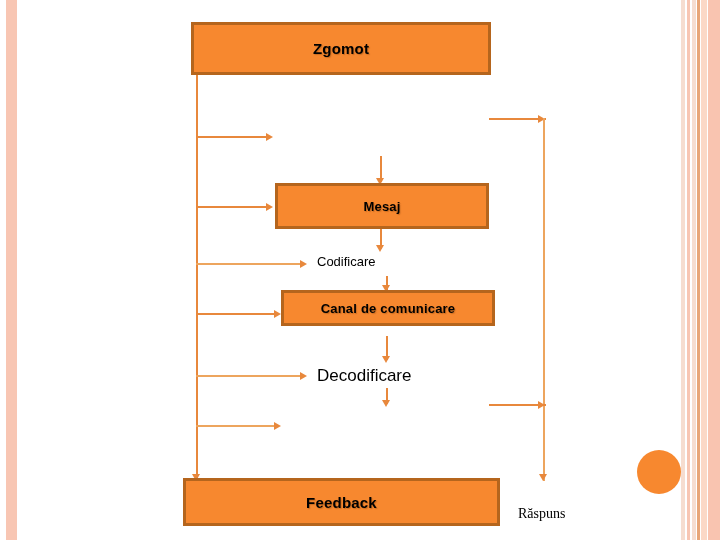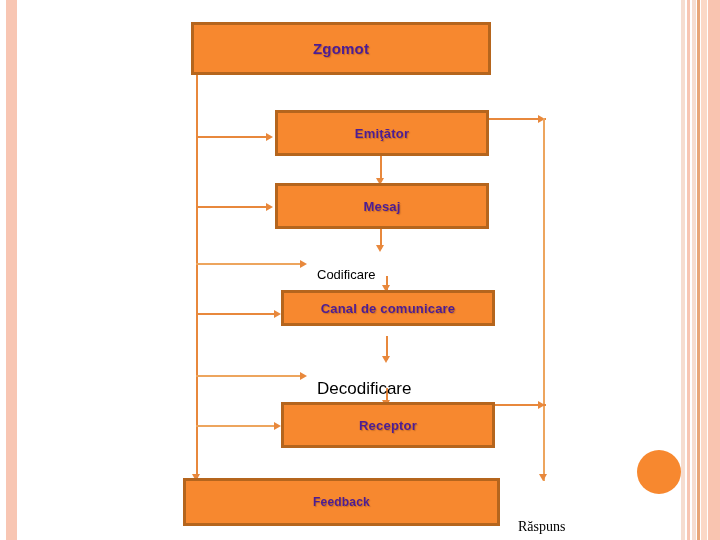--- a/index.html
+++ b/index.html
@@ -30,37 +30,36 @@
   .stripe-r-d { left: 697px; width: 3px;  background: #e8a678; }
   .stripe-r-e { left: 701px; width: 6px;  background: #fbd8c6; }
   .stripe-r-f { left: 708px; width: 12px; background: #f9c4b0; }
 
   
   .box {
     position: absolute;
     box-sizing: border-box;
     background: #f7882f;
     border: 3px solid #b5651d;
-    color: #4c1d95;
+    color: #000000;
     font-weight: bold;
     display: flex;
     align-items: center;
     justify-content: center;
     text-align: center;
     letter-spacing: 0.2px;
     text-shadow: 1px 1px 1px rgba(120,60,10,0.35);
   }
 
   
   .plain-label {
     position: absolute;
     color: #000000;
     font-weight: normal;
     white-space: nowrap;
-    margin-top: 13px;
   }
 
   
   .hline, .vline {
     position: absolute;
     background: #e8883c;
   }
   .hline { height: 2px; }
   .vline { width: 2px; }
 
@@ -144,37 +143,31 @@
   <div class="vline light" style="left:543px; top:118px; height:363px;"></div>
   <div class="arrow-down" style="left:539px; top:474px;"></div>
 
   <div class="hline" style="left:489px; top:404px; width:57px;"></div>
   <div class="arrow-right" style="left:538px; top:401px;"></div>
 
   <div class="box" style="left:191px; top:22px; width:300px; height:53px; font-size:15px;">
     <span>Zgomot</span>
   </div>
 
-  <div class="box" style="left:275px; top:110px; width:214px; height:46px; font-size:13px;">
-    <span>Emiţător</span>
-  </div>
 
   <div class="box" style="left:275px; top:183px; width:214px; height:46px; font-size:13px;align-items:center;">
     <span>Mesaj</span>
   </div>
 
   <div class="box" style="left:281px; top:290px; width:214px; height:36px; font-size:13px;">
     <span>Canal de comunicare</span>
   </div>
 
-  <div class="box" style="left:281px; top:402px; width:214px; height:46px; font-size:13px;">
-    <span>Receptor</span>
-  </div>
 
-  <div class="box" style="left:183px; top:478px; width:317px; height:48px; font-size:12px;">
+  <div class="box" style="left:183px; top:478px; width:317px; height:48px; font-size:15px;">
     <span>Feedback</span>
   </div>
 
   <div class="plain-label" style="left:317px; top:254px; font-size:13px;">Codificare</div>
 
   <div class="plain-label" style="left:317px; top:366px; font-size:17px;">Decodificare</div>
 
   <div class="plain-label" style="left:518px; top:506px; font-size:14px;font-family:Liberation Serif, serif;">Răspuns</div>
 
   <div class="circle-deco" style="left:637px; top:450px; width:44px; height:44px;"></div>

